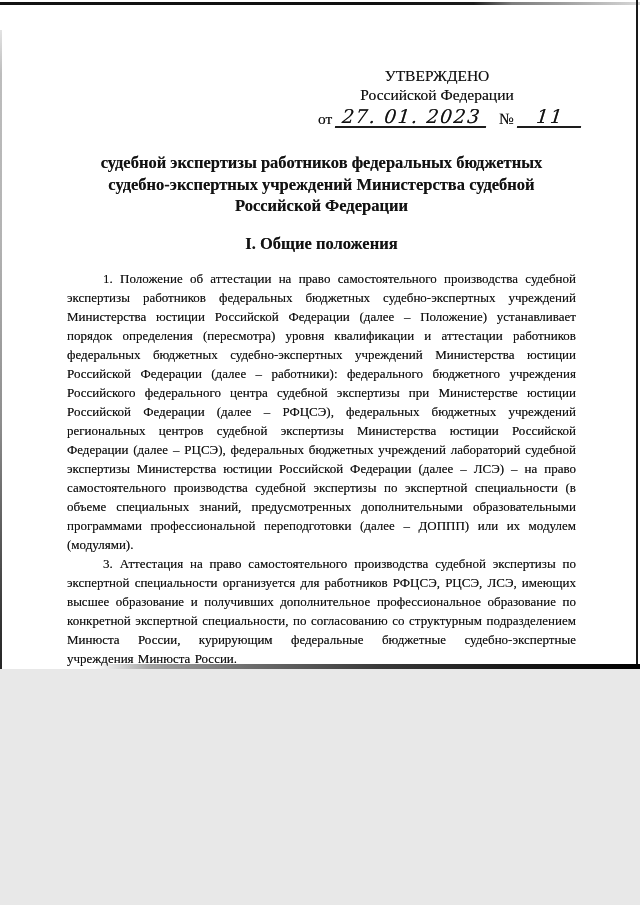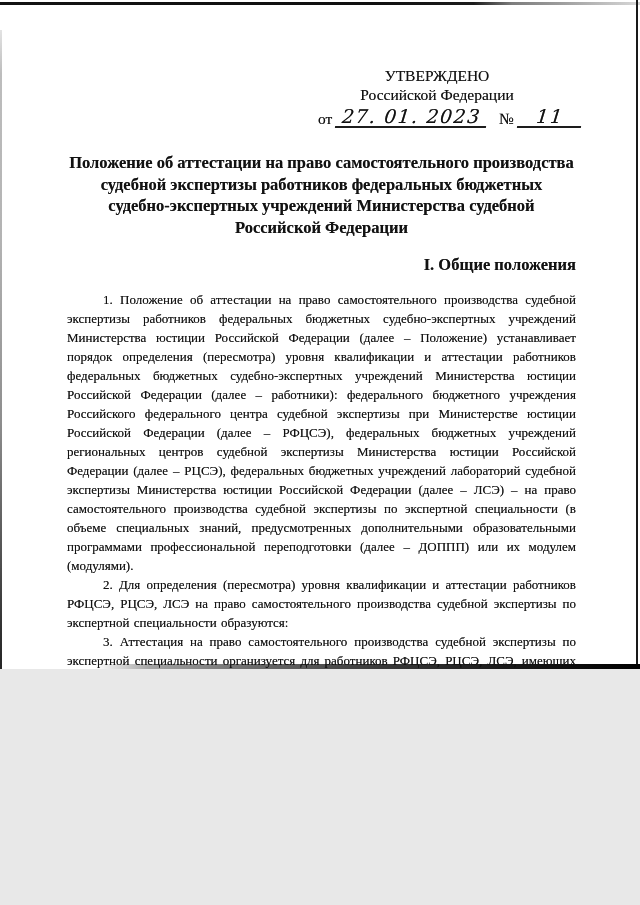--- a/index.html
+++ b/index.html
@@ -85,21 +85,21 @@
   .num-label { margin-left: 8px; }
   .doc-title {
     margin: 24px 0 0 0;
     text-align: center;
     font-size: 16.5px;
     font-weight: bold;
     line-height: 21.5px;
   }
   .section-heading {
     margin: 16px 0 15px 0;
-    text-align: right;
+    text-align: center;
     font-size: 16.5px;
     font-weight: bold;
     line-height: 21px;
   }
   .body-par {
     margin: 0;
     font-size: 13px;
     line-height: 19px;
     text-align: justify;
     text-indent: 36px;
@@ -123,26 +123,24 @@
       <div>Российской Федерации</div>
       <div class="approval-order-line">
         <span>от</span>
         <span class="handwritten">27. 01. 2023</span>
         <span class="num-label">№</span>
         <span class="handwritten hw-number">11</span>
       </div>
     </div>
 
     <div class="doc-title">
-      <div>Положение об аттестации на право самостоятельного производства</div>
       <div>судебной экспертизы работников федеральных бюджетных</div>
       <div>судебно-экспертных учреждений Министерства судебной</div>
       <div>Российской Федерации</div>
     </div>
 
     <div class="section-heading">I. Общие положения</div>
 
     <p class="body-par">1. Положение об аттестации на право самостоятельного производства судебной экспертизы работников федеральных бюджетных судебно-экспертных учреждений Министерства юстиции Российской Федерации (далее – Положение) устанавливает порядок определения (пересмотра) уровня квалификации и аттестации работников федеральных бюджетных судебно-экспертных учреждений Министерства юстиции Российской Федерации (далее – работники): федерального бюджетного учреждения Российского федерального центра судебной экспертизы при Министерстве юстиции Российской Федерации (далее – РФЦСЭ), федеральных бюджетных учреждений региональных центров судебной экспертизы Министерства юстиции Российской Федерации (далее – РЦСЭ), федеральных бюджетных учреждений лабораторий судебной экспертизы Министерства юстиции Российской Федерации (далее – ЛСЭ) – на право самостоятельного производства судебной экспертизы по экспертной специальности (в объеме специальных знаний, предусмотренных дополнительными образовательными программами профессиональной переподготовки (далее – ДОППП) или их модулем (модулями).</p>
-    <p class="body-par">2. Для определения (пересмотра) уровня квалификации и аттестации работников РФЦСЭ, РЦСЭ, ЛСЭ на право самостоятельного производства судебной экспертизы по экспертной специальности образуются:</p>
     <p class="body-par">3. Аттестация на право самостоятельного производства судебной экспертизы по экспертной специальности организуется для работников РФЦСЭ, РЦСЭ, ЛСЭ, имеющих высшее образование и получивших дополнительное профессиональное образование по конкретной экспертной специальности, по согласованию со структурным подразделением Минюста России, курирующим федеральные бюджетные судебно-экспертные учреждения Минюста России.</p>
 
   </div>
 </div>
 
 </body></html>

